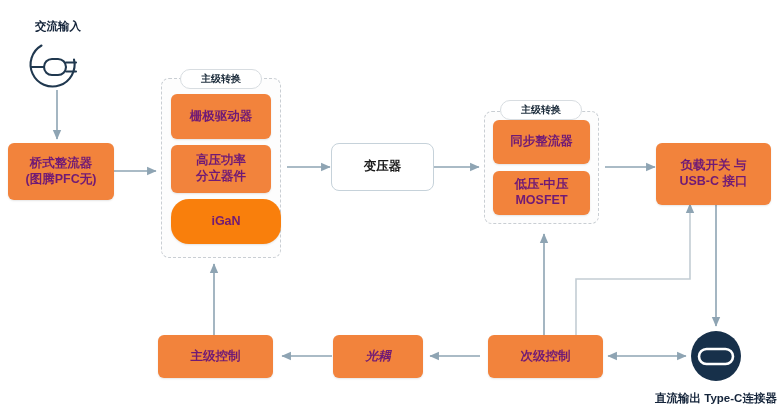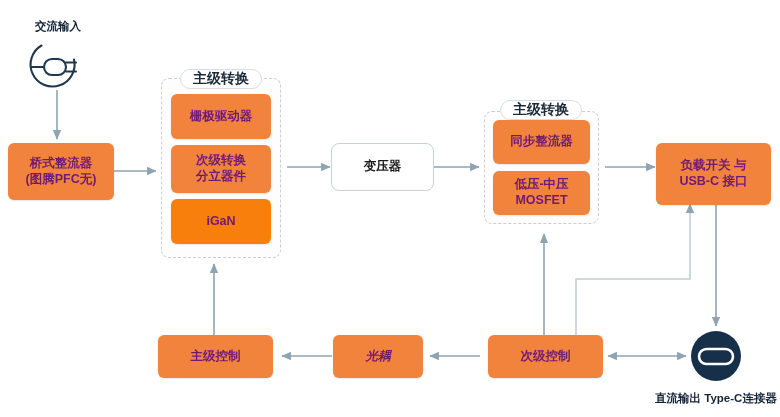--- a/index.html
+++ b/index.html
@@ -53,21 +53,21 @@
     border:1.4px dashed #c9ced3;
     border-radius:8px;
     background:#fdfdfd;
   }
   .group-label{
     position:absolute;
     box-sizing:border-box;
     background:#ffffff;
     border:1px solid #d8dde1;
     border-radius:11px;
-    font-size:14px;
+    font-size:10px;
     font-weight:bold;
     color:#1b2b3a;
     display:flex;align-items:center;justify-content:center;
     z-index:5;
   }
   .caption{
     position:absolute;
     font-size:11.5px;
     font-weight:bold;
     color:#14243a;
@@ -138,25 +138,25 @@
   </div>
 
   <div class="group-frame" style="left:161px;top:66px;width:120px;height:180px;"></div>
   <div class="group-label" style="left:180px;top:57px;width:82px;height:20px;">主级转换</div>
 
   <div class="node orange" style="left:171px;top:82px;width:100px;height:45px;">
     <span>栅极驱动器</span>
   </div>
 
   <div class="node orange two-line" style="left:171px;top:133px;width:100px;height:48px;flex-direction:column;">
-    <span>次级转换</span>
+    <span>高压功率</span>
     <span>分立器件</span>
   </div>
 
-  <div class="node orange orange-bright" style="left:171px;top:187px;width:100px;height:45px;">
+  <div class="node orange orange-bright" style="left:171px;top:187px;width:110px;height:45px;border-radius:18px;">
     <span>iGaN</span>
   </div>
 
   <div class="node white-box" style="left:331px;top:131px;width:103px;height:48px;">
     <span>变压器</span>
   </div>
 
   <div class="group-frame" style="left:484px;top:99px;width:115px;height:113px;"></div>
   <div class="group-label" style="left:500px;top:88px;width:82px;height:20px;">主级转换</div>
 

